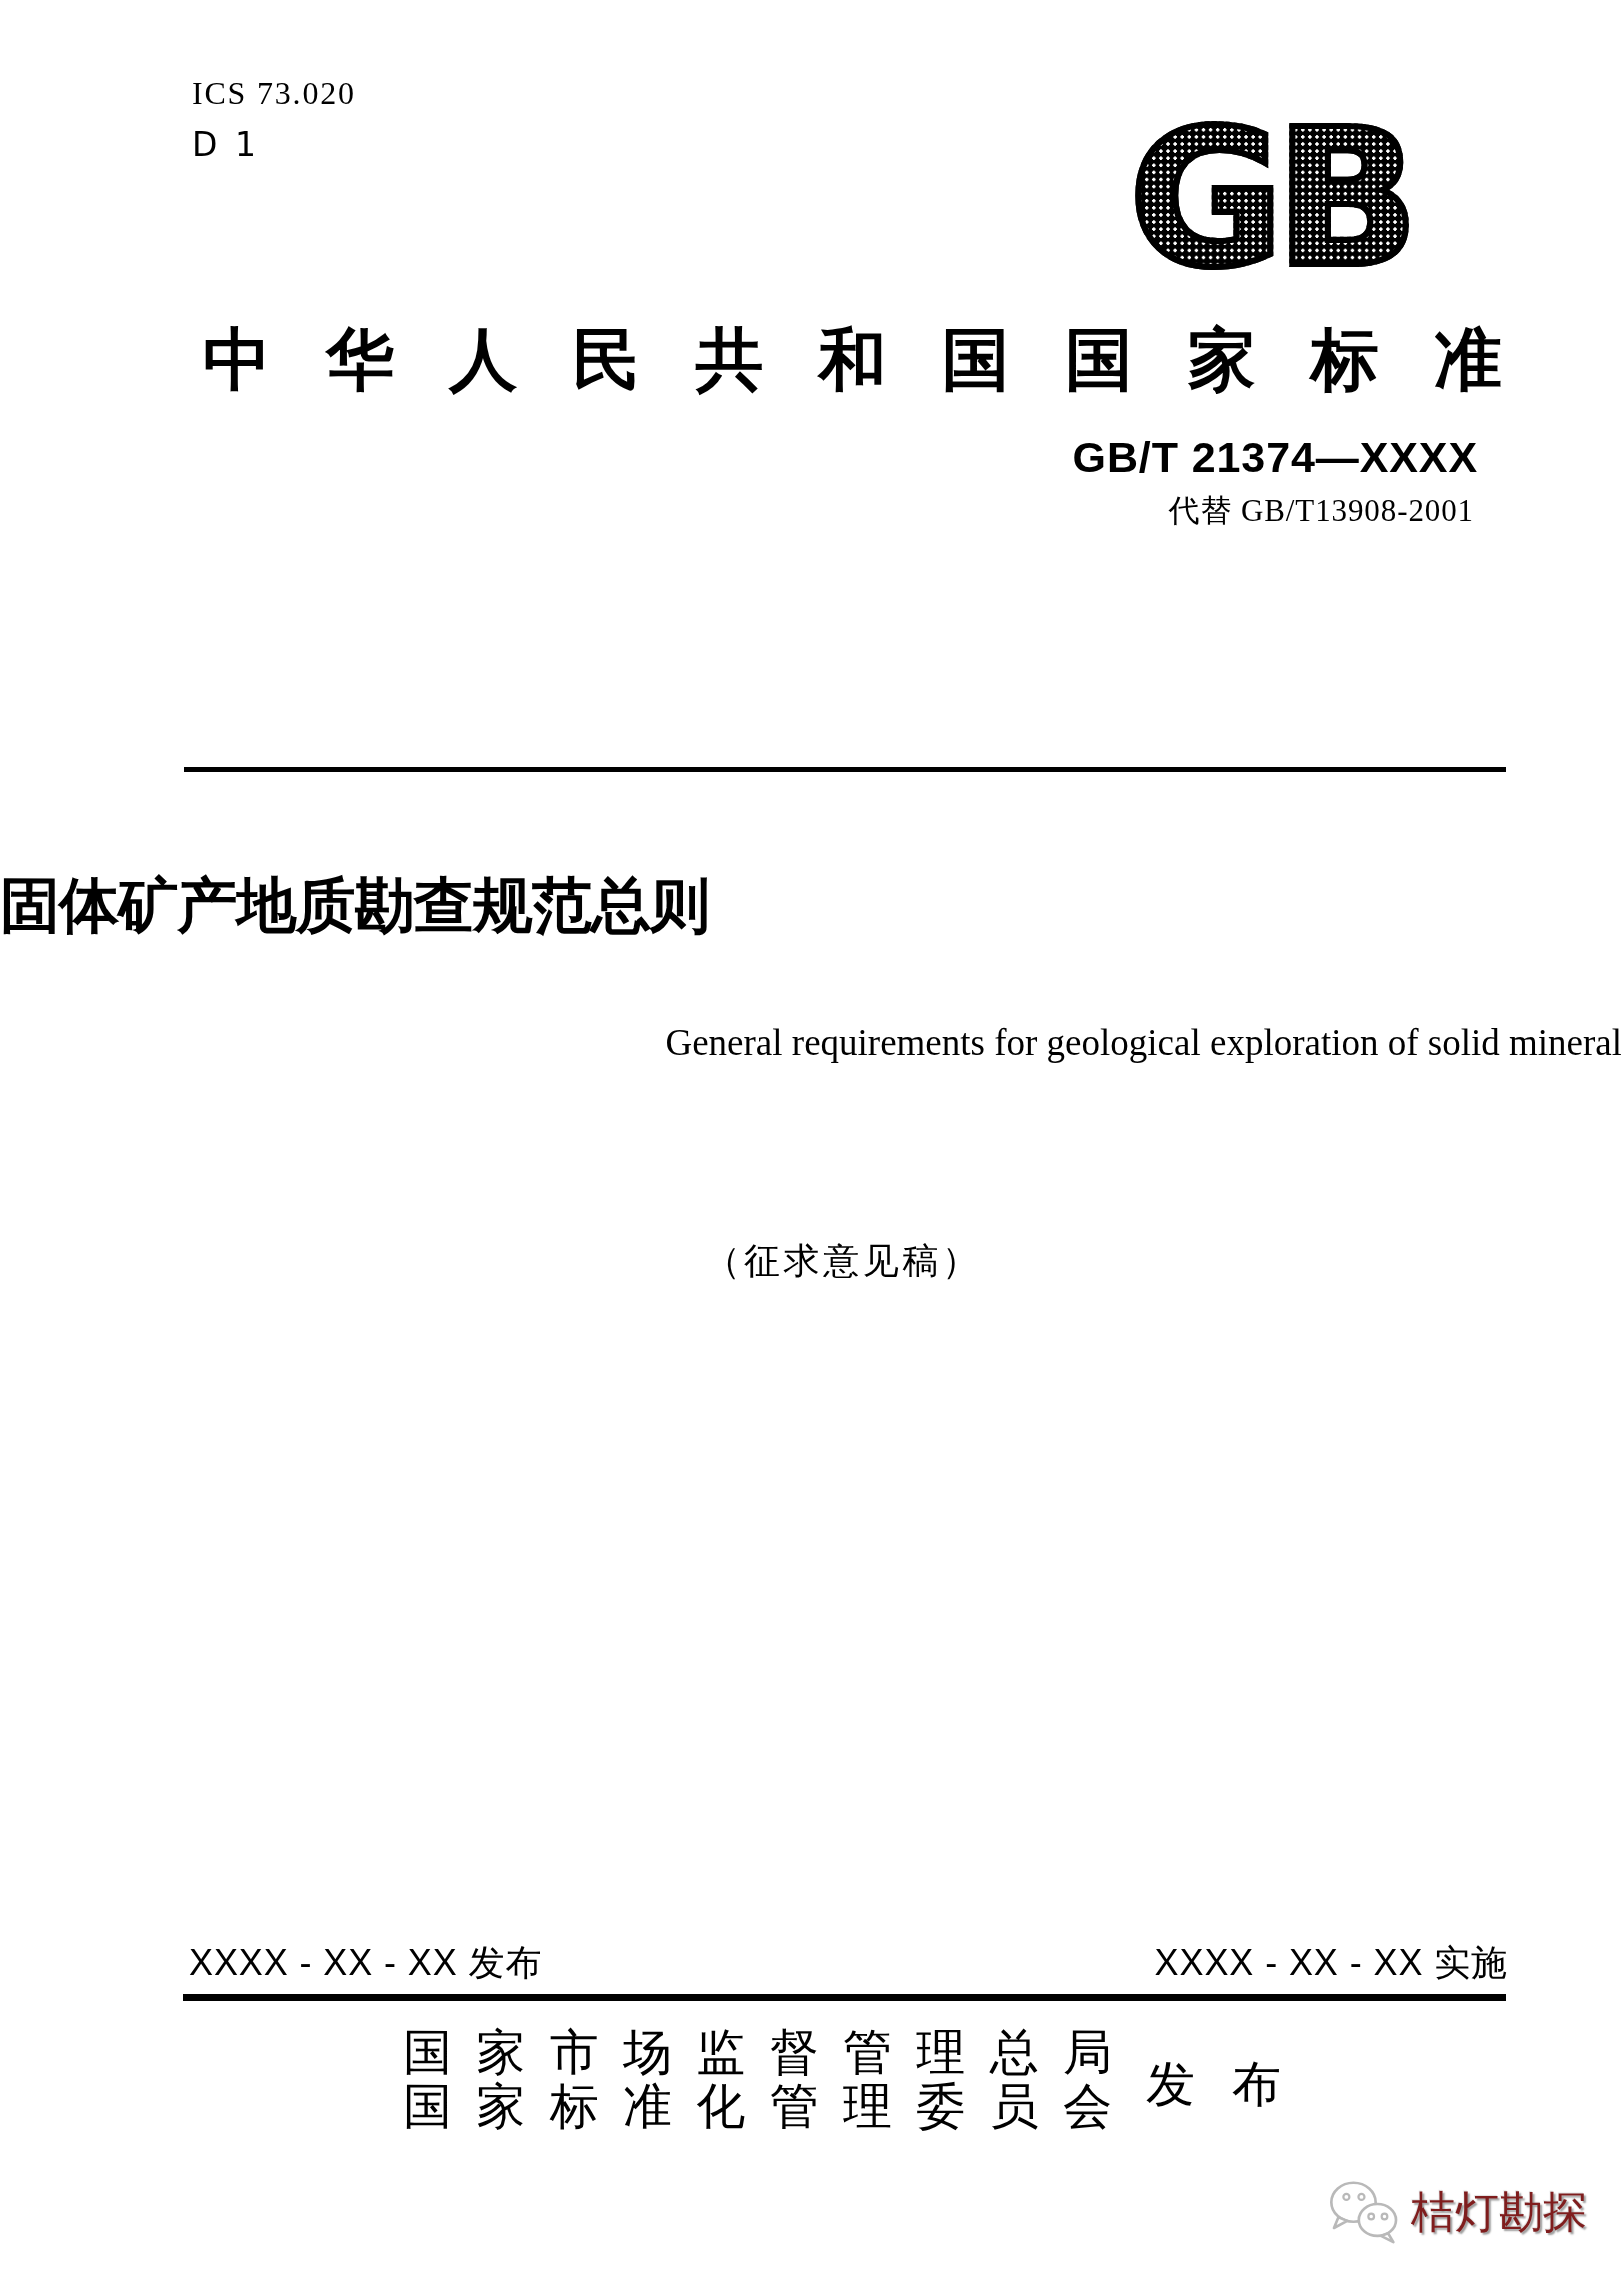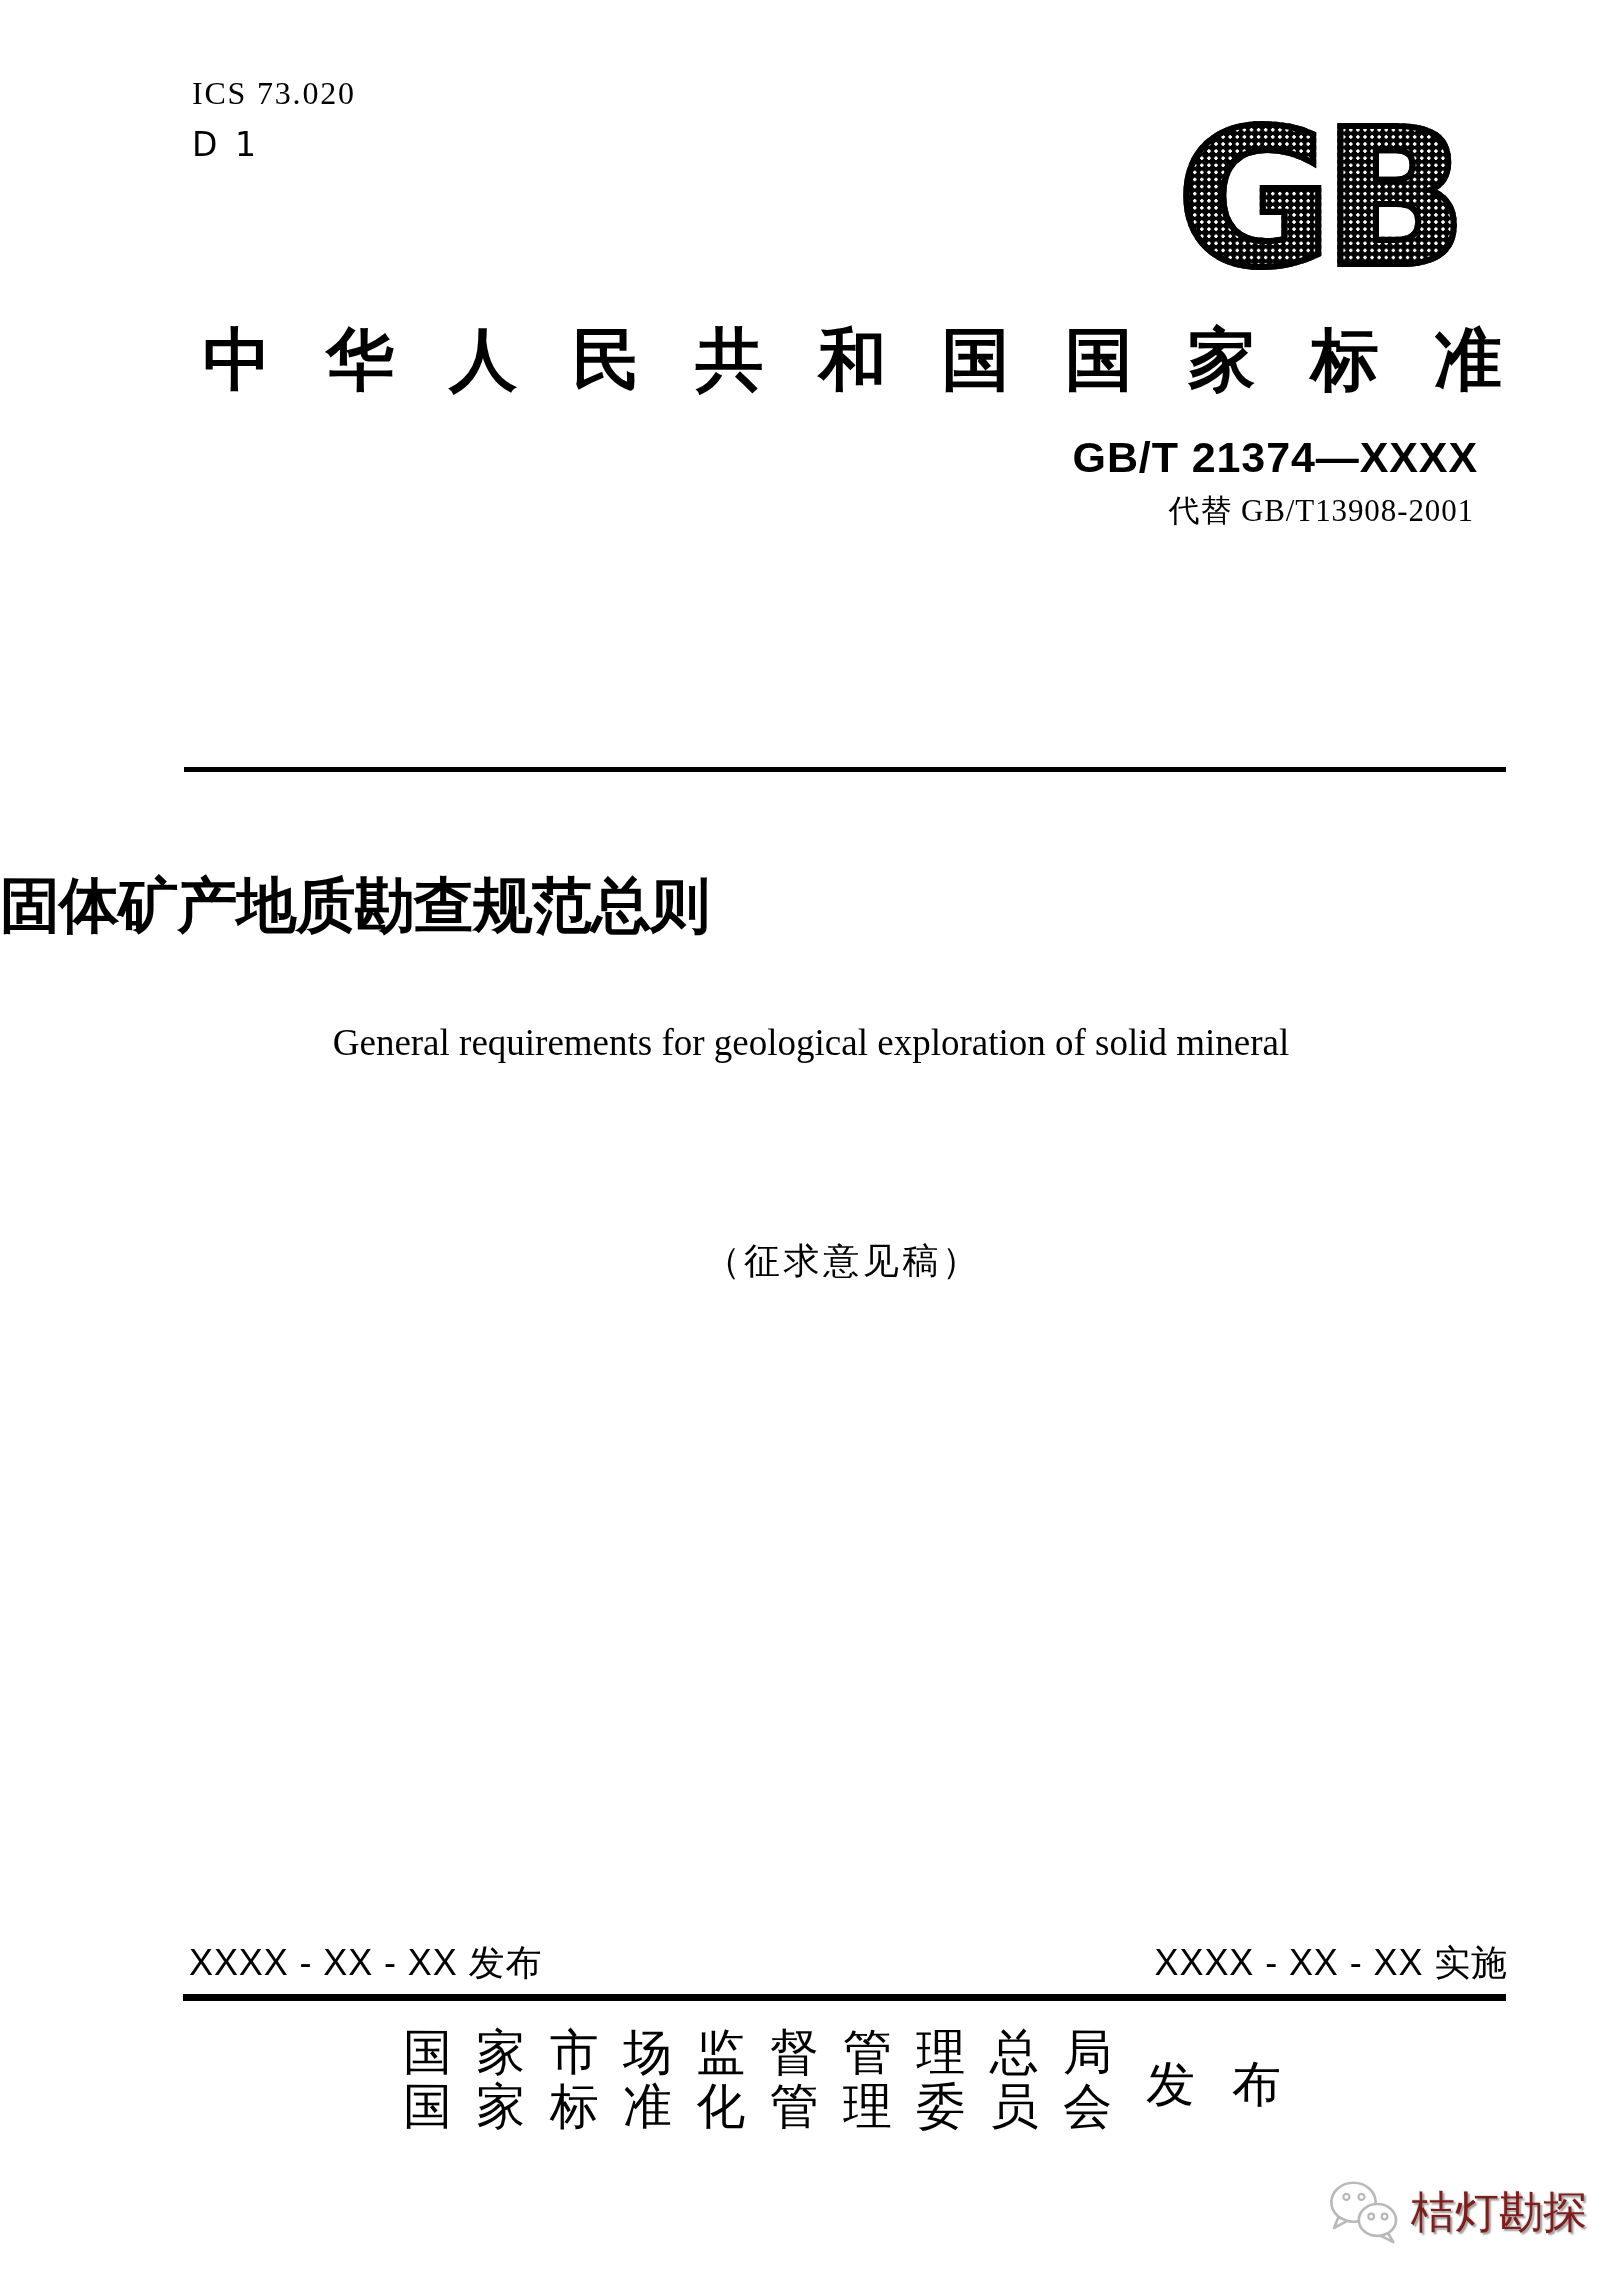--- a/index.html
+++ b/index.html
@@ -20,21 +20,21 @@
     font-family:"Liberation Serif", serif;
   }
   .dclass {
     left:192px; top:125px;
     font-size:33px; letter-spacing:3.6px;
     font-family:"DejaVu Sans", sans-serif;
   }
 
   
   .gb-logo {
-    left:1148px; top:100px; width:339px; height:198px;
+    left:1100px; top:100px; width:339px; height:198px;
     display:flex; align-items:center; justify-content:center;
     overflow:visible;
   }
   .gb-logo-text {
     font-family:"DejaVu Sans", sans-serif;
     font-weight:bold;
     font-size:189px;
     line-height:1;
     letter-spacing:-9px;
     color:#000;
@@ -80,21 +80,21 @@
 
   .main-title {
     left:0; width:100%; top:866px;
     font-size:60px; font-weight:bold;
     font-family:"Liberation Sans", sans-serif;
     letter-spacing:-0.9px;
   }
 
   .english-title {
     left:0; width:100%; top:1021px;
-    text-align:center;
+    text-align:right;
     font-size:37px;
     font-family:"Liberation Serif", serif;
   }
 
   .draft-note {
     left:0; width:100%; top:1237px;
     text-align:center;
     font-size:36px;
     letter-spacing:3.6px;
     font-family:"Liberation Serif", serif;

